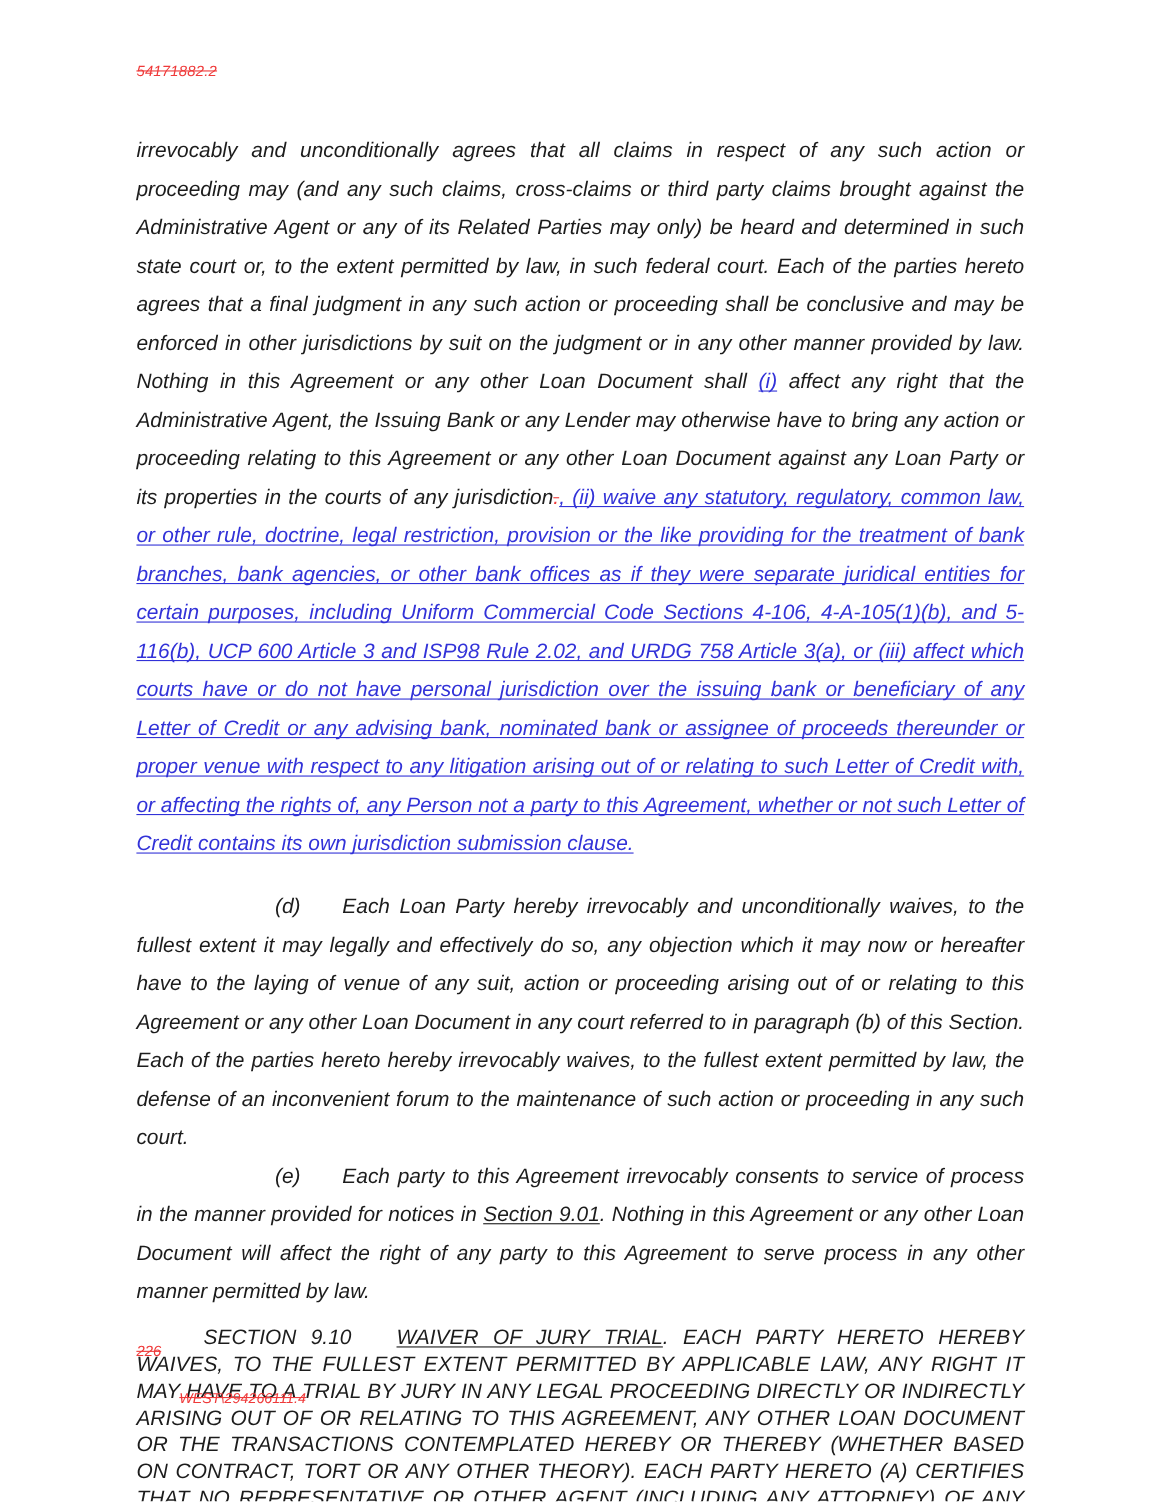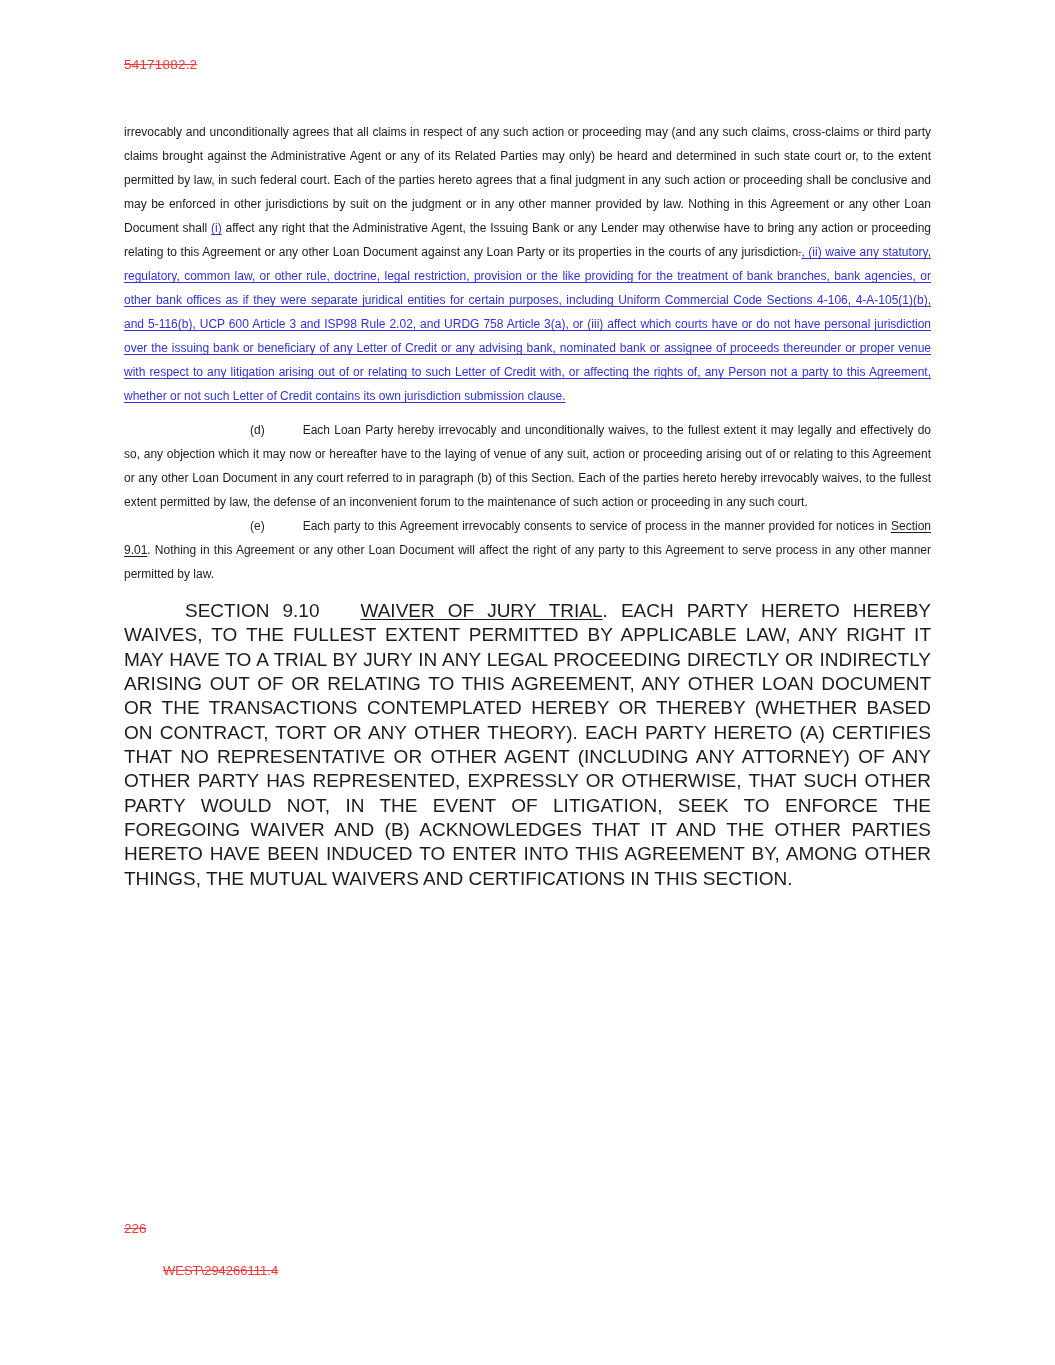--- a/index.html
+++ b/index.html
@@ -7,20 +7,21 @@
     padding: 0;
     background: #ffffff;
   }
   .page {
     position: relative;
     width: 1055px;
     height: 1365px;
     background: var(--page-bg, #ffffff);
     font-family: "Liberation Sans", sans-serif;
     overflow: hidden;
+    font-style: italic;
   }
   .strike-red {
     color: var(--del, #ef3a3a);
     text-decoration: line-through;
   }
   .header-ref {
     position: absolute;
     top: 57px;
     left: 124px;
     font-size: 13.5px;
@@ -29,27 +30,27 @@
   .doc-body {
     position: absolute;
     top: 120px;
     left: 124px;
     width: 807px;
     color: var(--ink, #1c1c1c);
   }
   .doc-body p.para {
     margin: 0;
     text-align: justify;
-    font-size: 12px;
-    line-height: 24px;
+    font-size: 19px;
+    line-height: 35px;
     color: var(--ink, #1c1c1c);
   }
   .doc-body p.body-indent {
     text-indent: 126px;
-    margin-top: 10px;
+    margin-top: 22px;
   }
   .doc-body p.body-indent-wide-gap {
     text-indent: 126px;
   }
   .doc-body p.section-caps {
     text-indent: 61px;
     margin-top: 13px;
     font-size: 19px;
     line-height: 24.35px;
   }

